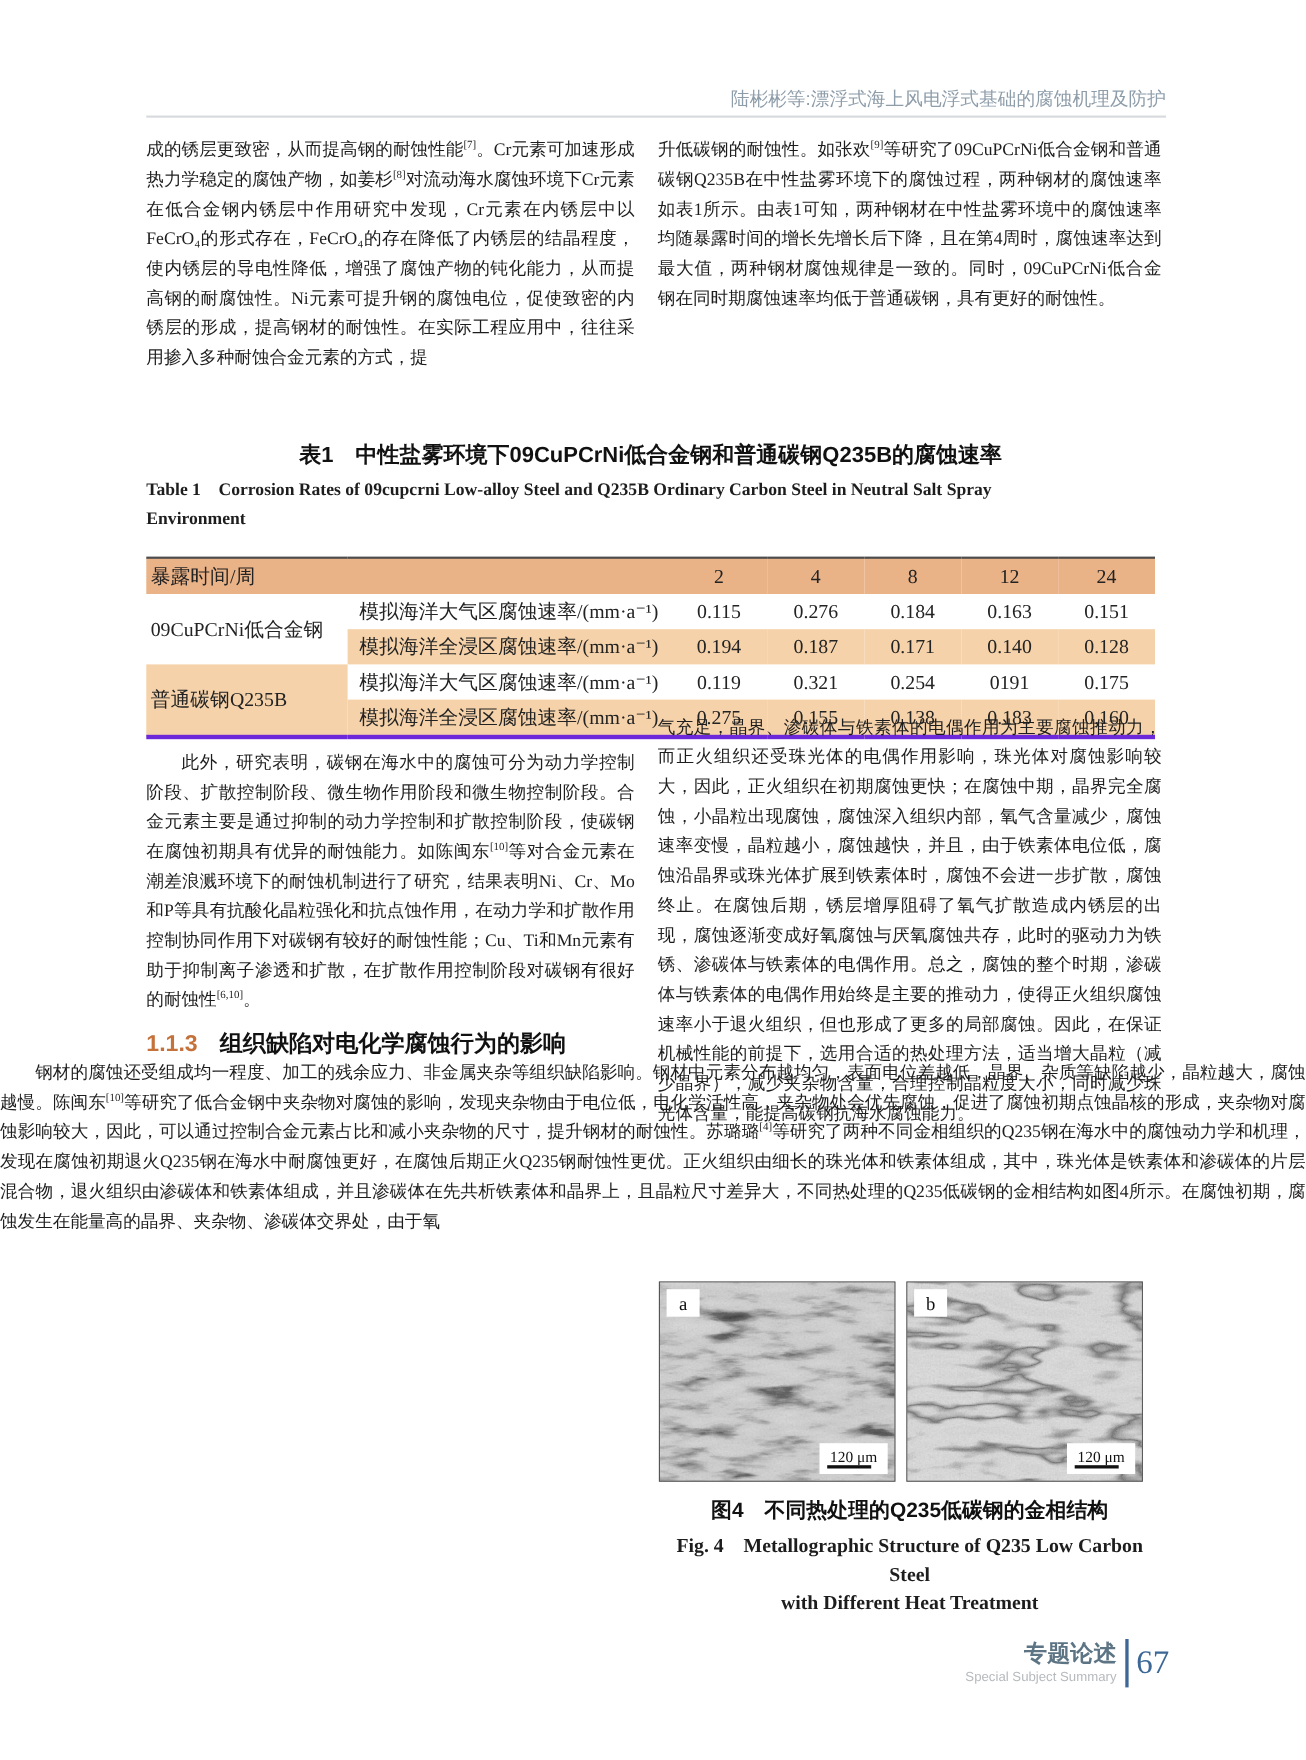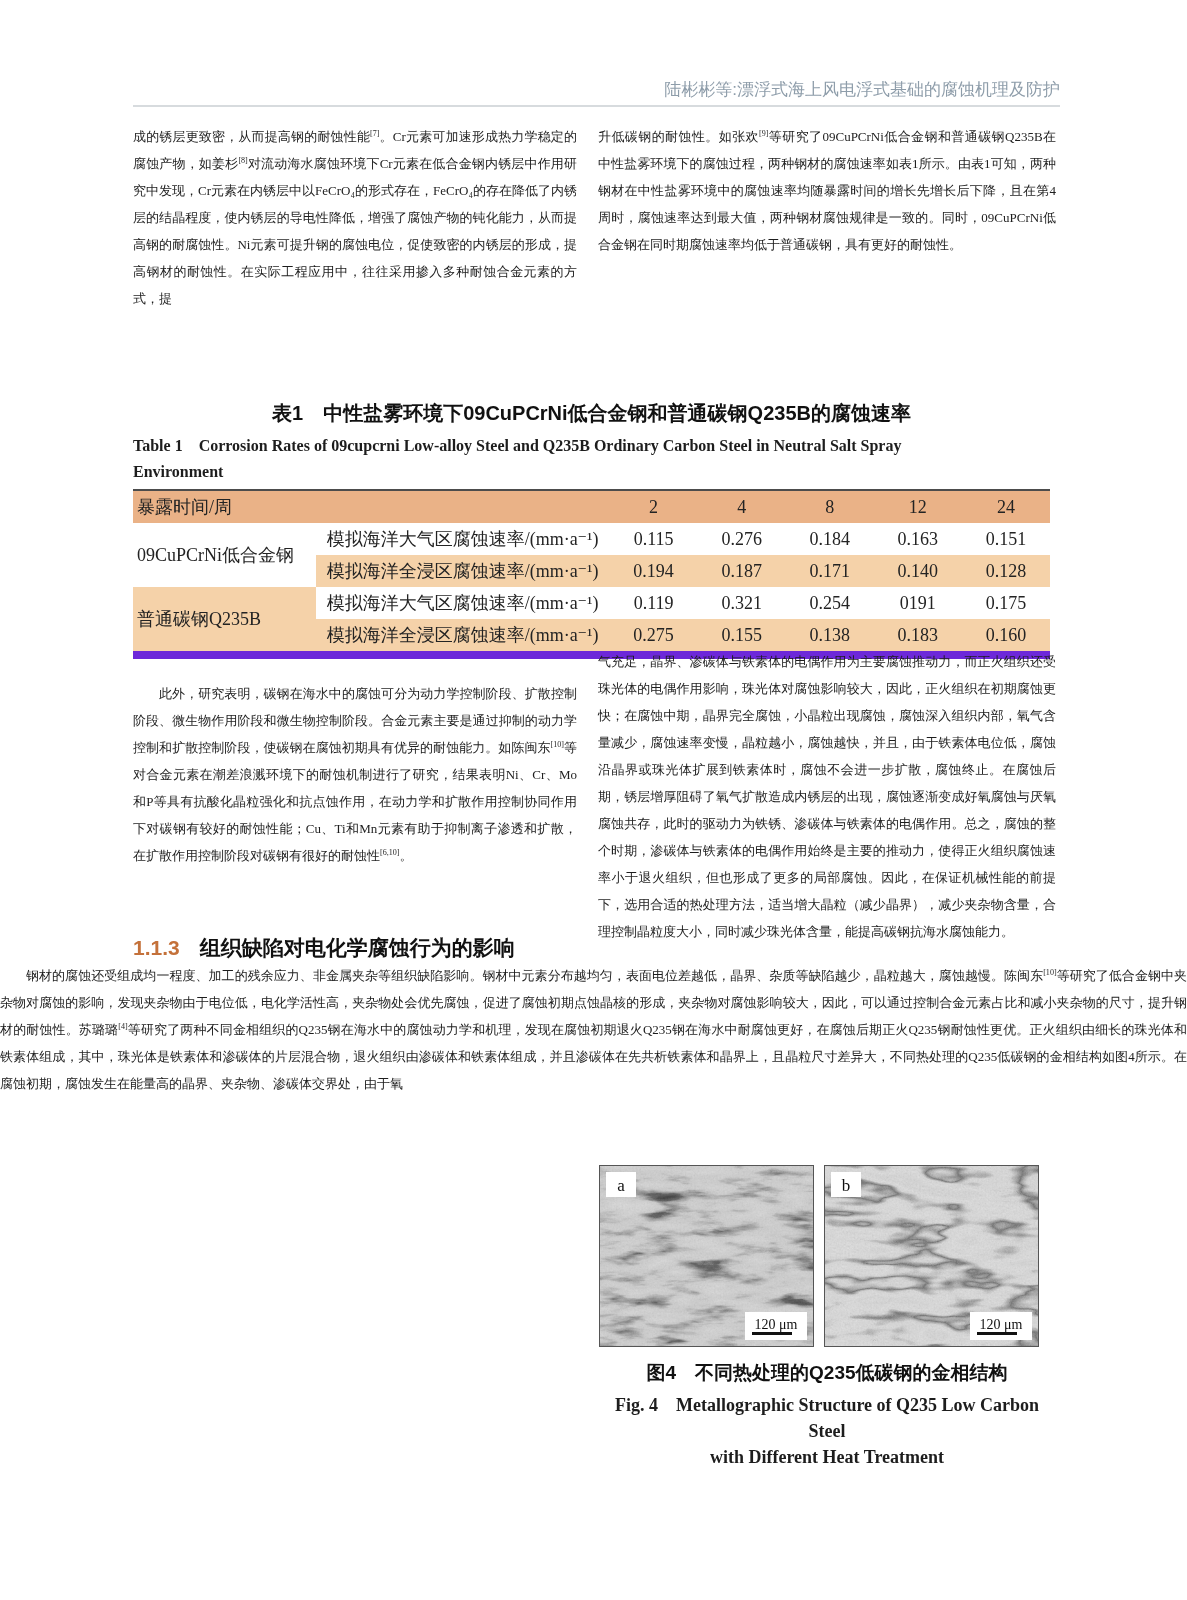--- a/index.html
+++ b/index.html
@@ -10,21 +10,21 @@
   }
   
   .runhead {
     position:absolute; top:78px; left:133px; width:927px;
     text-align:right; font-size:17px; color:#8e9daa;
     font-family:"Liberation Sans","DejaVu Sans",sans-serif;
   }
   .headrule { position:absolute; top:105px; left:133px; width:927px; height:0;
     border-top:2px solid #d7dbde; }
   
-  .col { position:absolute; font-size:13px; line-height:27px; text-align:justify; }
+  .col { position:absolute; font-size:16px; line-height:27px; text-align:justify; }
   .col p { margin:0; }
   .ind { text-indent:2em; }
   sup { font-size:0.62em; line-height:0; }
   #colL1 { left:133px; top:123px; width:444px; }
   #colR1 { left:598px; top:123px; width:458px; }
   #colL2 { left:133px; top:648px; width:444px;margin-top:32px; }
   #colR2 { left:598px; top:648px; width:458px; }
   
   .sec {
     position:absolute; left:133px; top:934px; width:444px;
@@ -33,22 +33,22 @@
   }
   .secnum { color:#c4713a; margin-right:20px; font-weight:bold; }
   
   .tablewrap { position:absolute; left:133px; top:400px; width:917px; }
   .t-zh {
     text-align:center; font-weight:bold; font-size:20px; color:#111;
     font-family:"Liberation Sans","DejaVu Sans",sans-serif; margin:0 0 6px 0;
   }
   .t-en { text-align:left; font-weight:bold; font-size:16px; margin:0; line-height:26px; }
   table.rates {
-    width:100%; border-collapse:collapse; margin-top:4px;
-    border-top:2px solid #4c4c4c; border-bottom:8px solid #6d28d9;
+    width:100%; border-collapse:collapse; margin-top:21px;
+    border-top:2px solid #4c4c4c; border-bottom:4px solid #6d28d9;
     font-size:18px; color:#232323;
   }
   table.rates td { padding:4px 4px; height:24px; }
   td.hleft  { background:#eab287; text-align:left; padding-left:10px; }
   td.hnum   { background:#eab287; text-align:center; width:86px; }
   td.group  { width:188px; text-align:left; padding-left:8px; vertical-align:middle; }
   td.rowlab { width:288px; text-align:center; padding-left:8px; white-space:nowrap; }
   td.val    { text-align:center; }
   .shade    { background:#f5d2a9; }
   
@@ -208,14 +208,22 @@
       </svg>
     </div>
   </div>
 
   <div class="figcap">
     <p class="zh">图4　不同热处理的Q235低碳钢的金相结构</p>
     <p class="en">Fig. 4　Metallographic Structure of Q235 Low Carbon Steel</p>
     <p class="en">with Different Heat Treatment</p>
   </div>
 
+  <div class="footer">
+    <div class="f-left">
+      <div class="f-zh">专题论述</div>
+      <div class="f-en">Special Subject Summary</div>
+    </div>
+    <div class="f-bar"></div>
+    <div class="f-num">67</div>
+  </div>
 
 </div>
 
 </body></html>

